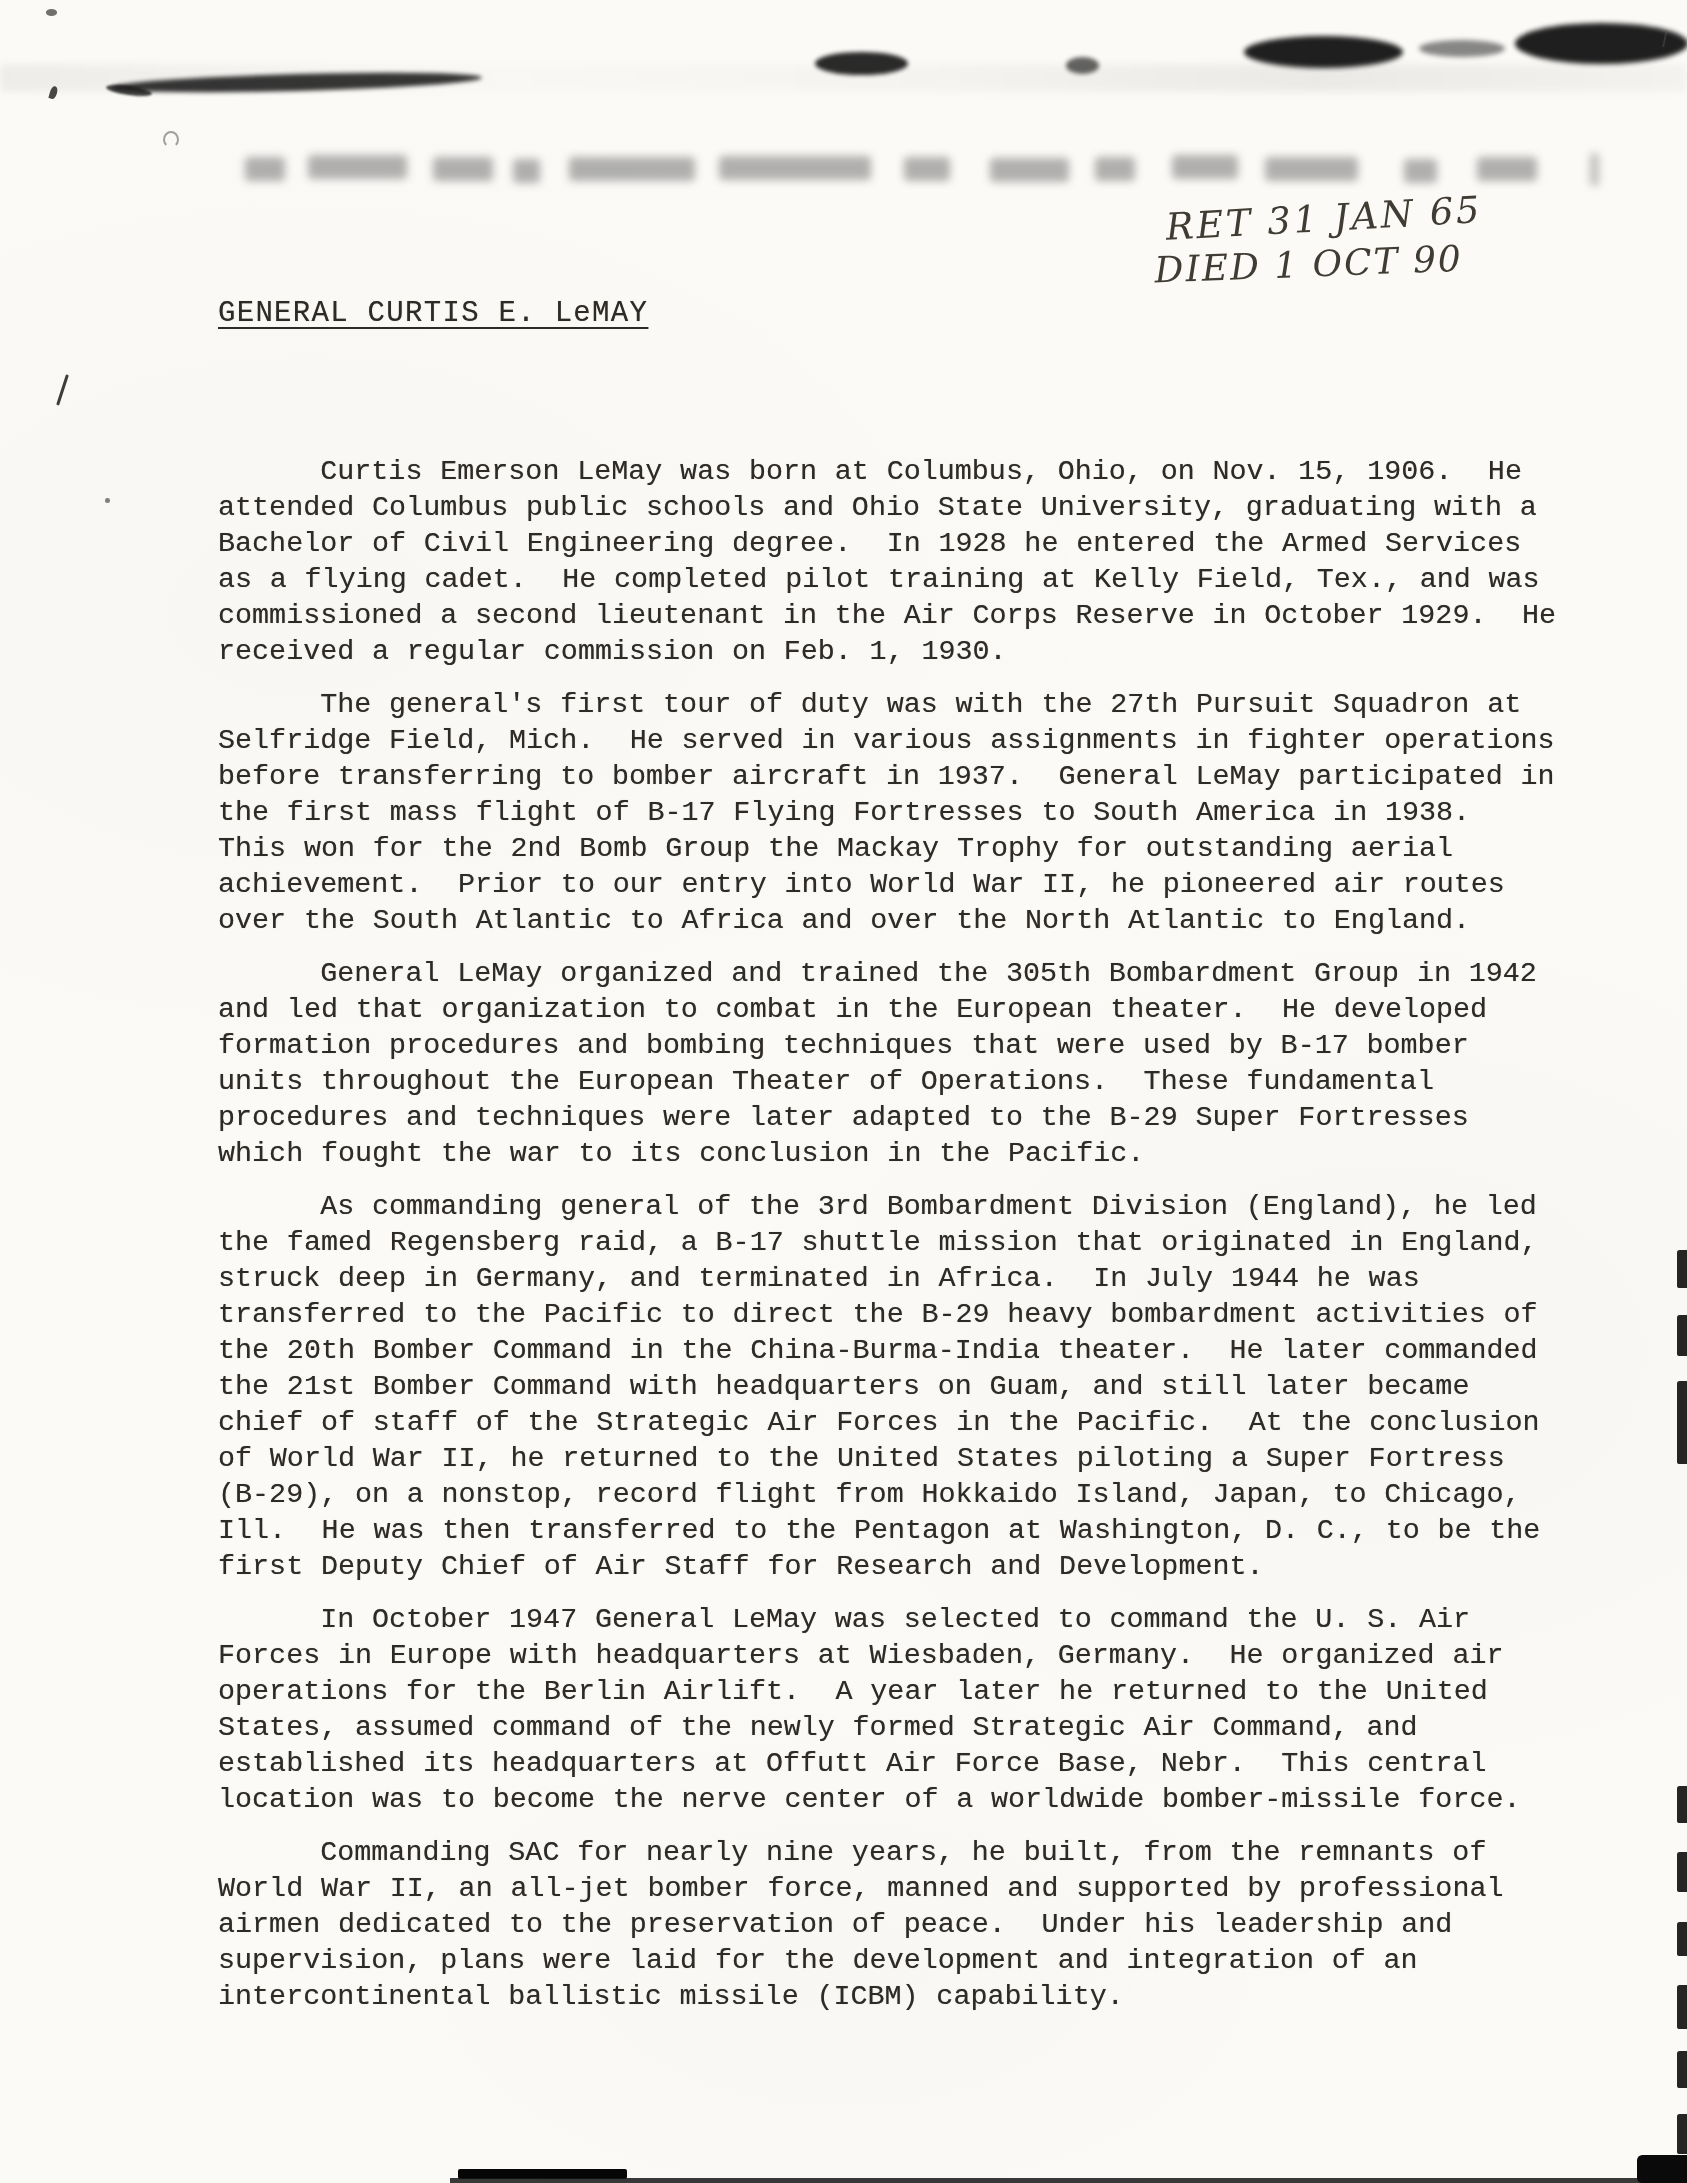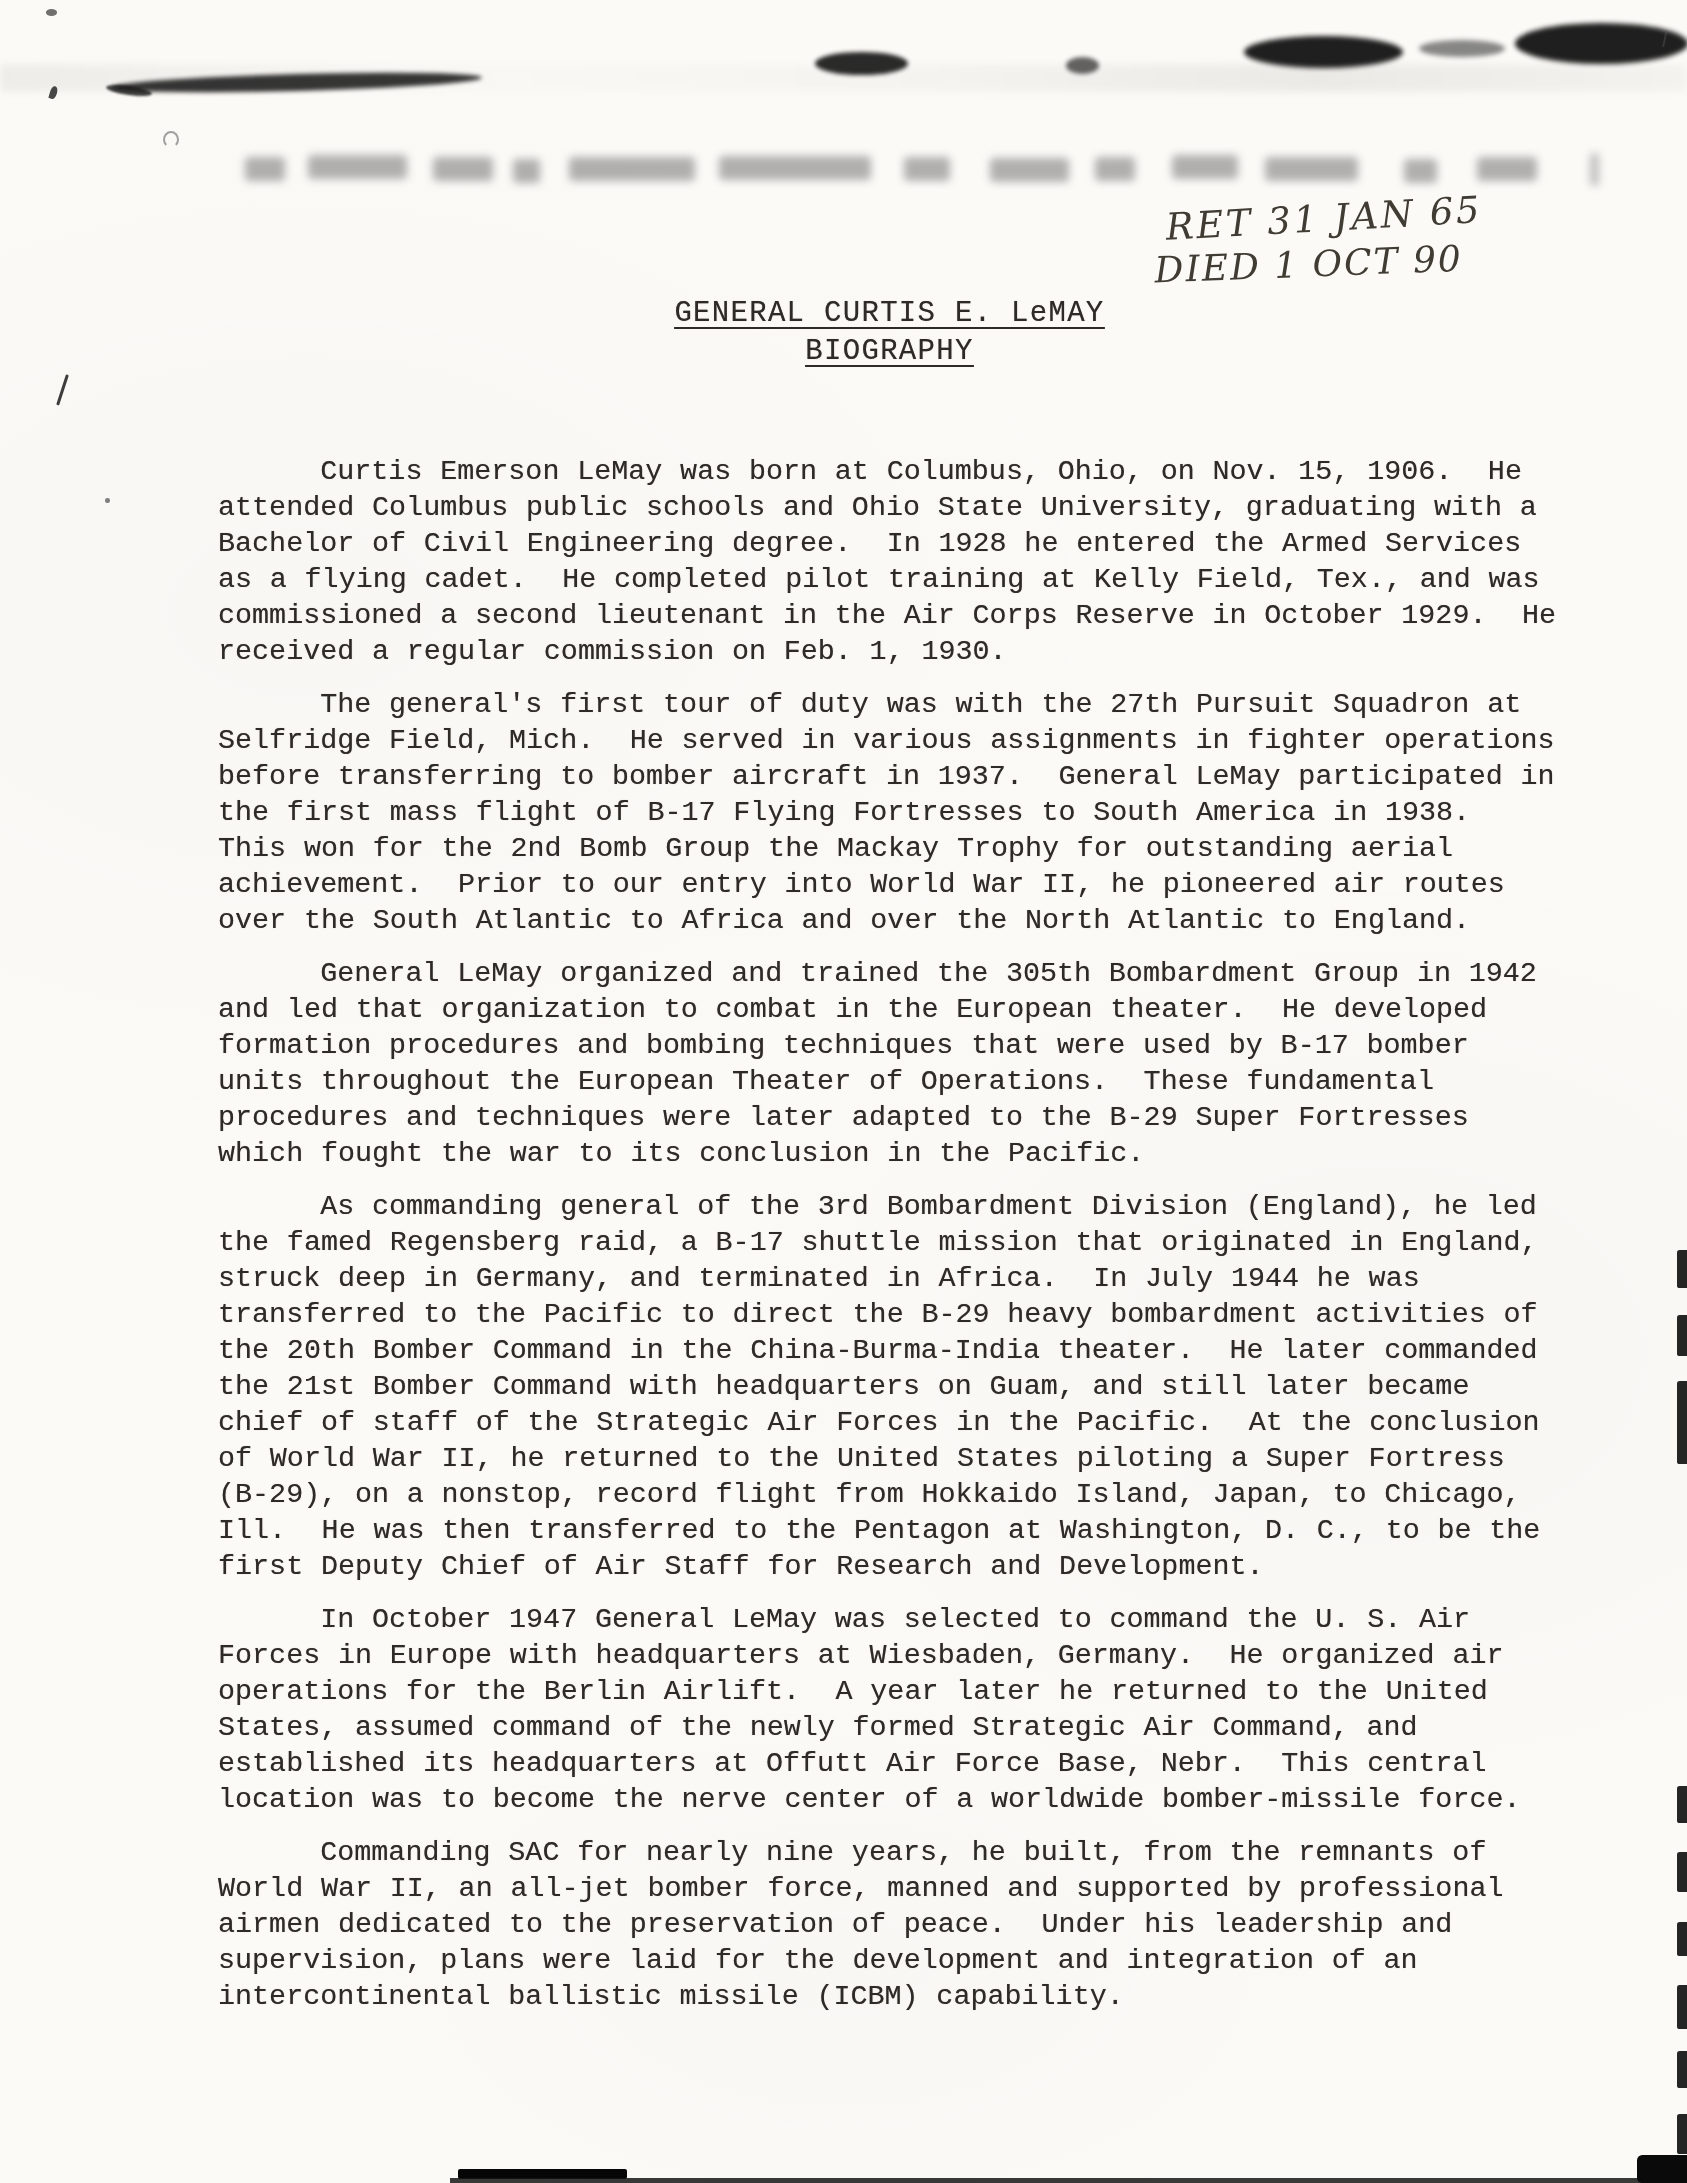--- a/index.html
+++ b/index.html
@@ -78,21 +78,21 @@
     font-style:italic;
     color:var(--handwriting-ink,#403c33);
     transform:rotate(-1.2deg);
   }
   .hand-line1{font-size:37px;letter-spacing:2.6px;transform:rotate(-2deg);}
   .hand-line2{font-size:36px;letter-spacing:2px;margin-top:2.6px;transform:rotate(-1deg) translateX(-12px);}
 
   
   .title-block{
     position:absolute;left:218px;top:295px;width:1343px;
-    text-align:center;
+    text-align:left;
     color:var(--ink,#2e2b27);
     font-size:29px;line-height:38px;letter-spacing:1.3px;
     text-shadow:0 0 0.7px rgba(46,43,39,.55);
   }
   .title-block div{
     display:inline-block;
     text-decoration:underline;
     text-underline-offset:6px;
     text-decoration-thickness:2px;
   }
@@ -154,21 +154,20 @@
   <i class="mark dot-mark"></i>
   <i class="mark corner-mark"></i>
 
   <div class="handwriting">
     <div class="hand-line1">RET 31 JAN 65</div>
     <div class="hand-line2">DIED 1 OCT 90</div>
   </div>
 
   <div class="title-block">
     <div class="tl"><span>GENERAL CURTIS E. LeMAY</span></div>
-    <div class="tl"><span>BIOGRAPHY</span></div>
   </div>
 
   <div class="content">
     <p>Curtis Emerson LeMay was born at Columbus, Ohio, on Nov. 15, 1906.  He attended Columbus public schools and Ohio State University, graduating with a Bachelor of Civil Engineering degree.  In 1928 he entered the Armed Services as a flying cadet.  He completed pilot training at Kelly Field, Tex., and was commissioned a second lieutenant in the Air Corps Reserve in October 1929.  He received a regular commission on Feb. 1, 1930.</p>
     <p>The general's first tour of duty was with the 27th Pursuit Squadron at Selfridge Field, Mich.  He served in various assignments in fighter operations before transferring to bomber aircraft in 1937.  General LeMay participated in the first mass flight of B-17 Flying Fortresses to South America in 1938.  This won for the 2nd Bomb Group the Mackay Trophy for outstanding aerial achievement.  Prior to our entry into World War II, he pioneered air routes over the South Atlantic to Africa and over the North Atlantic to England.</p>
     <p>General LeMay organized and trained the 305th Bombardment Group in 1942 and led that organization to combat in the European theater.  He developed formation procedures and bombing techniques that were used by B-17 bomber units throughout the European Theater of Operations.  These fundamental procedures and techniques were later adapted to the B-29 Super Fortresses which fought the war to its conclusion in the Pacific.</p>
     <p>As commanding general of the 3rd Bombardment Division (England), he led the famed Regensberg raid, a B-17 shuttle mission that originated in England, struck deep in Germany, and terminated in Africa.  In July 1944 he was transferred to the Pacific to direct the B-29 heavy bombardment activities of the 20th Bomber Command in the China-Burma-India theater.  He later commanded the 21st Bomber Command with headquarters on Guam, and still later became chief of staff of the Strategic Air Forces in the Pacific.  At the conclusion of World War II, he returned to the United States piloting a Super Fortress (B-29), on a nonstop, record flight from Hokkaido Island, Japan, to Chicago, Ill.  He was then transferred to the Pentagon at Washington, D. C., to be the first Deputy Chief of Air Staff for Research and Development.</p>
     <p>In October 1947 General LeMay was selected to command the U. S. Air Forces in Europe with headquarters at Wiesbaden, Germany.  He organized air operations for the Berlin Airlift.  A year later he returned to the United States, assumed command of the newly formed Strategic Air Command, and established its headquarters at Offutt Air Force Base, Nebr.  This central location was to become the nerve center of a worldwide bomber-missile force.</p>
     <p>Commanding SAC for nearly nine years, he built, from the remnants of World War II, an all-jet bomber force, manned and supported by professional airmen dedicated to the preservation of peace.  Under his leadership and supervision, plans were laid for the development and integration of an intercontinental ballistic missile (ICBM) capability.</p>
   </div>

